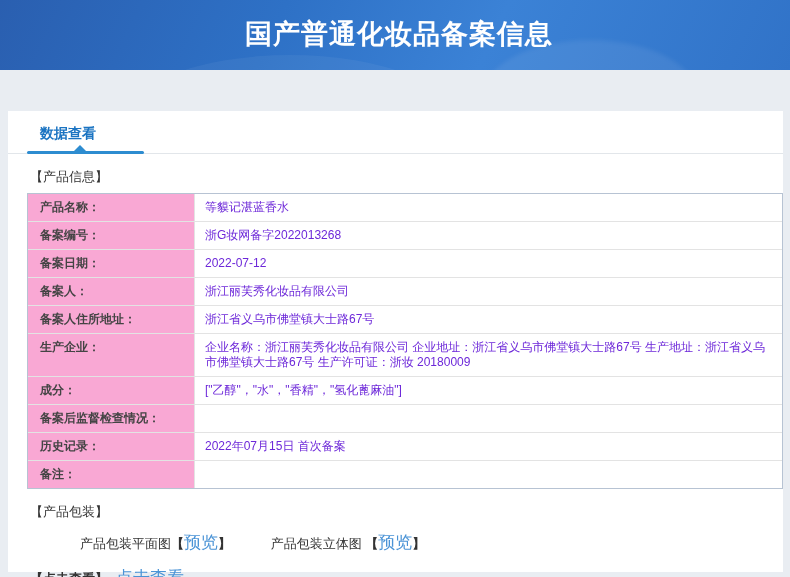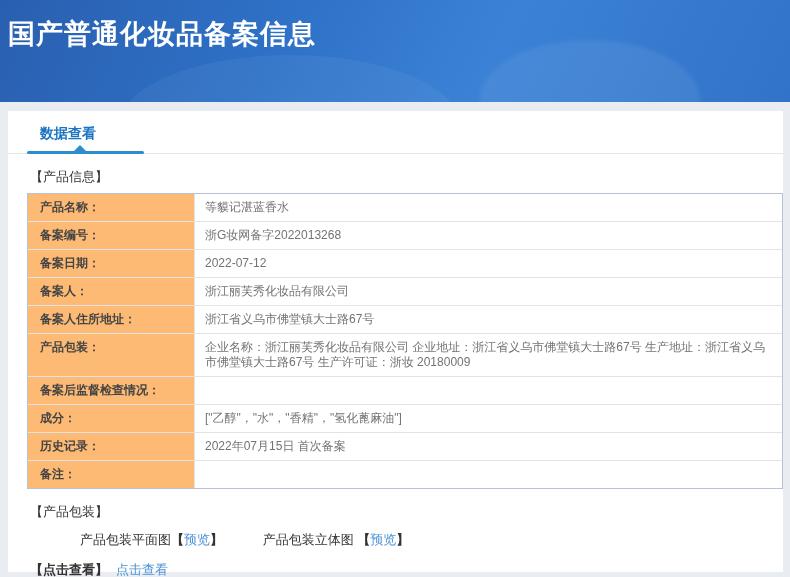--- a/index.html
+++ b/index.html
@@ -4,22 +4,23 @@
 <style>
   html,body{margin:0;padding:0;}
   body{
     width:790px;height:577px;overflow:hidden;
     background:#e9edf2;
     font-family:"Liberation Sans","DejaVu Sans",sans-serif;
     -webkit-font-smoothing:antialiased;
   }
   
   .banner{
-    position:relative;height:102px;overflow:hidden;
+    position:relative;height:70px;overflow:hidden;
     background:linear-gradient(115deg,#2a5fb0 0%,#2e71c6 35%,#3b82d6 62%,#3173c8 100%);
+    text-align:center;
   }
   .banner::before{
     content:"";position:absolute;left:480px;top:40px;width:220px;height:120px;
     background:rgba(255,255,255,0.07);border-radius:50%;filter:blur(2px);
   }
   .banner::after{
     content:"";position:absolute;left:120px;top:55px;width:340px;height:140px;
     background:rgba(255,255,255,0.05);border-radius:50%;
   }
   .banner h1{
@@ -55,35 +56,35 @@
   }
   
   .info-table{
     margin:7px 0 0 19px;width:756px;box-sizing:border-box;
     border:1px solid #b7c3d3;
   }
   .trow{display:flex;border-bottom:1px solid #e3e3e3;}
   .trow:last-child{border-bottom:none;gap:27px;}
   .tlabel{
     width:167px;box-sizing:border-box;flex:none;
-    background:#fdba74;border-right:1px solid #e3e3e3;
+    background:#f9a8d4;border-right:1px solid #e3e3e3;
     padding:6px 6px 6px 12px;
     font-size:12px;font-weight:bold;color:#444444;line-height:15px;
   }
   .tvalue{
     flex:1;padding:6px 12px 6px 10px;
-    font-size:12px;color:#737373;line-height:15px;word-break:break-all;
+    font-size:12px;color:#6d28d9;line-height:15px;word-break:break-all;
   }
   
   .pack-line{
     margin:10px 0 0 72px;font-size:13px;color:#333333;
   }
   .pack-item{margin-right:36px;}
   .bracket{color:#333333;font-weight:bold;}
-  a.blue-link{color:#4a93d6;text-decoration:none;cursor:pointer;font-size:13px;}
+  a.blue-link{color:#4a93d6;text-decoration:none;cursor:pointer;font-size:17px;}
   .link-line{margin:12px 0 0 22px;font-size:13px;font-weight:bold;color:#333333;}
   .link-line a.blue-link{font-weight:normal;margin-left:8px;}
 </style>
 </head>
 <body>
 
 <div class="banner">
   <h1>国产普通化妆品备案信息</h1>
 </div>
 
@@ -112,30 +113,30 @@
     </div>
     <div class="trow">
       <div class="tlabel">备案人：</div>
       <div class="tvalue">浙江丽芙秀化妆品有限公司</div>
     </div>
     <div class="trow">
       <div class="tlabel">备案人住所地址：</div>
       <div class="tvalue">浙江省义乌市佛堂镇大士路67号</div>
     </div>
     <div class="trow">
-      <div class="tlabel">产品包装：</div>
+      <div class="tlabel">生产企业：</div>
       <div class="tvalue">企业名称：浙江丽芙秀化妆品有限公司 企业地址：浙江省义乌市佛堂镇大士路67号 生产地址：浙江省义乌市佛堂镇大士路67号 生产许可证：浙妆 20180009</div>
+    </div>
+    <div class="trow">
+      <div class="tlabel">成分：</div>
+      <div class="tvalue">["乙醇"，"水"，"香精"，"氢化蓖麻油"]</div>
     </div>
     <div class="trow">
       <div class="tlabel">备案后监督检查情况：</div>
       <div class="tvalue"></div>
-    </div>
-    <div class="trow">
-      <div class="tlabel">成分：</div>
-      <div class="tvalue">["乙醇"，"水"，"香精"，"氢化蓖麻油"]</div>
     </div>
     <div class="trow">
       <div class="tlabel">历史记录：</div>
       <div class="tvalue">2022年07月15日 首次备案</div>
     </div>
     <div class="trow">
       <div class="tlabel">备注：</div>
       <div class="tvalue"></div>
     </div>
   </div>

